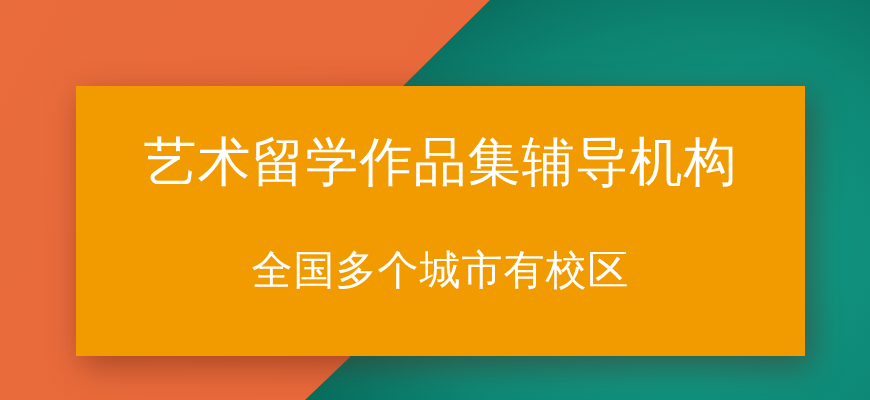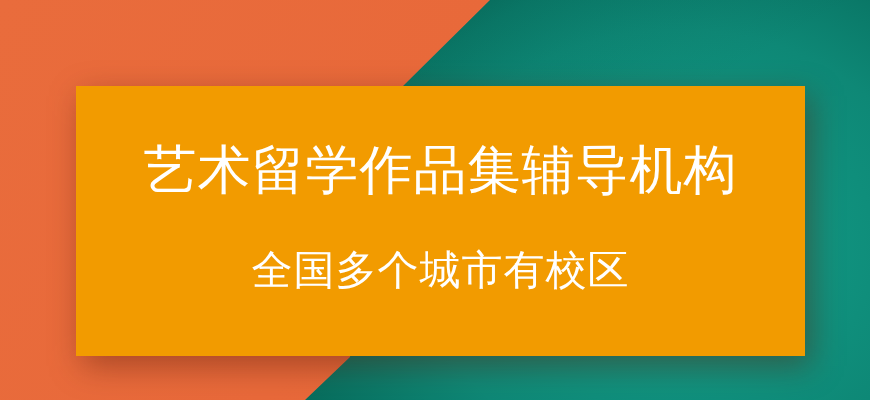--- a/index.html
+++ b/index.html
@@ -90,21 +90,21 @@
     text-align: center;
   }
 
   .subline {
     color: #ffffff;
     font-size: 41px;
     line-height: 1;
     letter-spacing: 1px;
     font-weight: 400;
     white-space: nowrap;
-    margin: 8px;
+    margin: 16px;
     padding: 40px 0 0 0;
     text-align: left;
   }
 </style>
 </head>
 <body>
 
 <div class="banner">
 
   <div class="red-field"></div>

